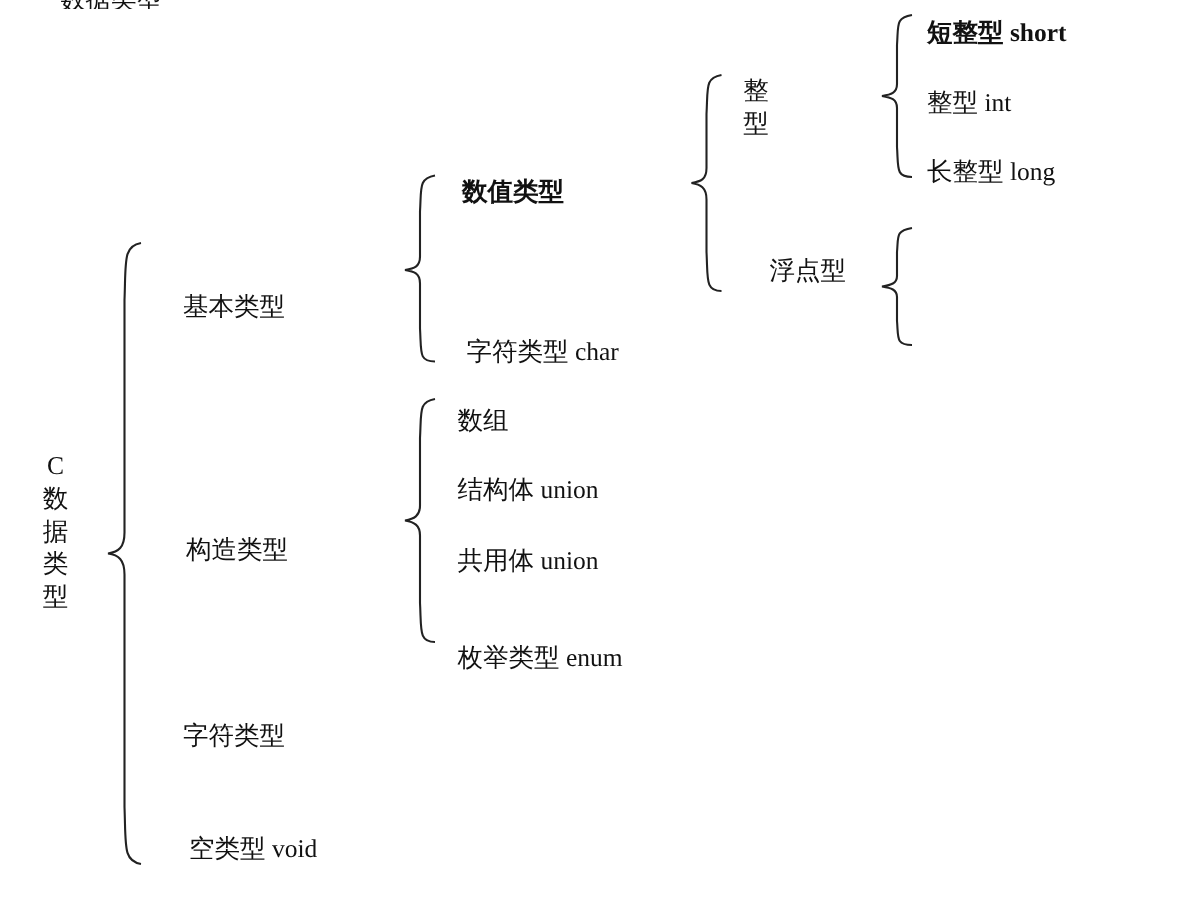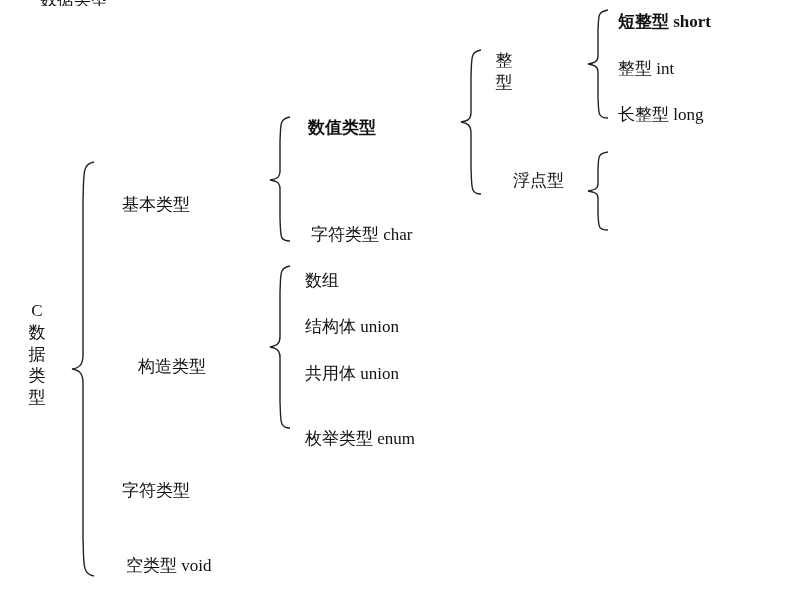--- a/index.html
+++ b/index.html
@@ -80,21 +80,21 @@
 
   <div class="vlabel" style="left:26px; top:300px;">
     <span>C</span>
     <span>数</span>
     <span>据</span>
     <span>类</span>
     <span>型</span>
   </div>
 
   <div class="txt" style="left:122px; top:196px;">基本类型</div>
-  <div class="txt" style="left:138px; top:358px;">构造类型</div>
+  <div class="txt" style="left:124px; top:358px;">构造类型</div>
   <div class="txt" style="left:122px; top:482px;">字符类型</div>
   <div class="txt" style="left:126px; top:557px;text-align:right;">空类型 void</div>
 
   <div class="brace" style="left:268px; top:115px;">
     <svg width="24" height="128" viewBox="0 0 24 128">
       <path d="M22 2 C11 4 13 10 12 26 L12 56 C12 63 8 64 2 65 C8 66 12 67 12 74 L12 104 C13 120 11 126 22 126" fill="none" stroke="#222222" stroke-width="1.4"></path>
     </svg>
   </div>
 
   <div class="txt" style="left:308px; top:119px;font-weight:bold;">数值类型</div>

